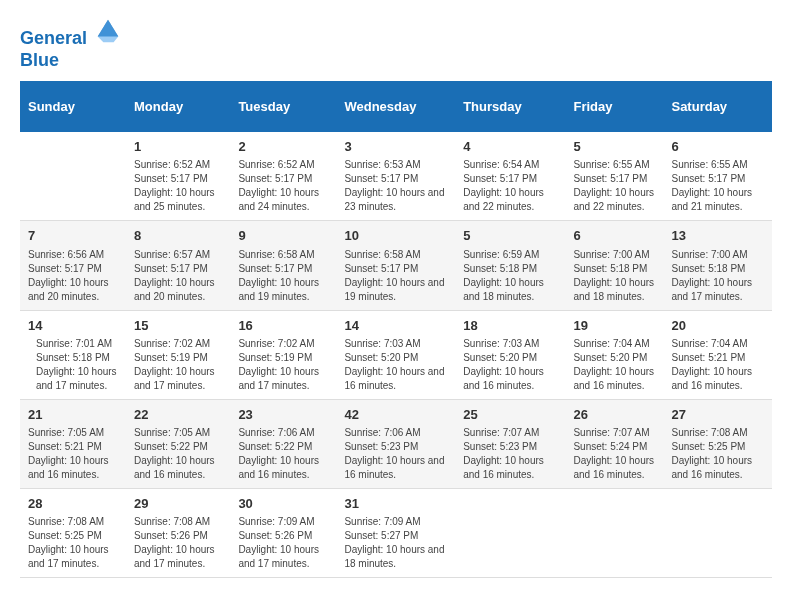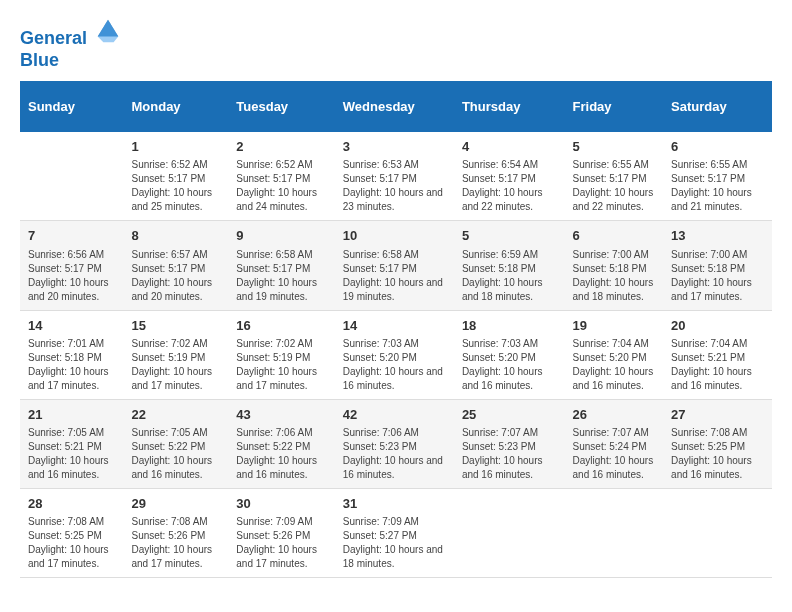--- a/index.html
+++ b/index.html
@@ -197,21 +197,21 @@
         <td>
           <div class="day-number">13</div>
           <div class="day-info" style="white-space: pre-line;">Sunrise: 7:00 AM
 Sunset: 5:18 PM
 Daylight: 10 hours and 17 minutes.</div>
         </td>
       </tr>
       <tr>
         <td>
           <div class="day-number">14</div>
-          <div class="day-info" style="white-space: pre-line;">Sunrise: 7:01 AM
+          <div class="day-info" style="white-space: pre-line; margin-left: 8px;">Sunrise: 7:01 AM
 Sunset: 5:18 PM
 Daylight: 10 hours and 17 minutes.</div>
         </td>
         <td>
           <div class="day-number">15</div>
           <div class="day-info" style="white-space: pre-line;">Sunrise: 7:02 AM
 Sunset: 5:19 PM
 Daylight: 10 hours and 17 minutes.</div>
         </td>
         <td>
@@ -252,21 +252,21 @@
 Sunset: 5:21 PM
 Daylight: 10 hours and 16 minutes.</div>
         </td>
         <td>
           <div class="day-number">22</div>
           <div class="day-info" style="white-space: pre-line;">Sunrise: 7:05 AM
 Sunset: 5:22 PM
 Daylight: 10 hours and 16 minutes.</div>
         </td>
         <td>
-          <div class="day-number">43</div>
+          <div class="day-number">23</div>
           <div class="day-info" style="white-space: pre-line;">Sunrise: 7:06 AM
 Sunset: 5:22 PM
 Daylight: 10 hours and 16 minutes.</div>
         </td>
         <td>
           <div class="day-number">42</div>
           <div class="day-info" style="white-space: pre-line;">Sunrise: 7:06 AM
 Sunset: 5:23 PM
 Daylight: 10 hours and 16 minutes.</div>
         </td>

